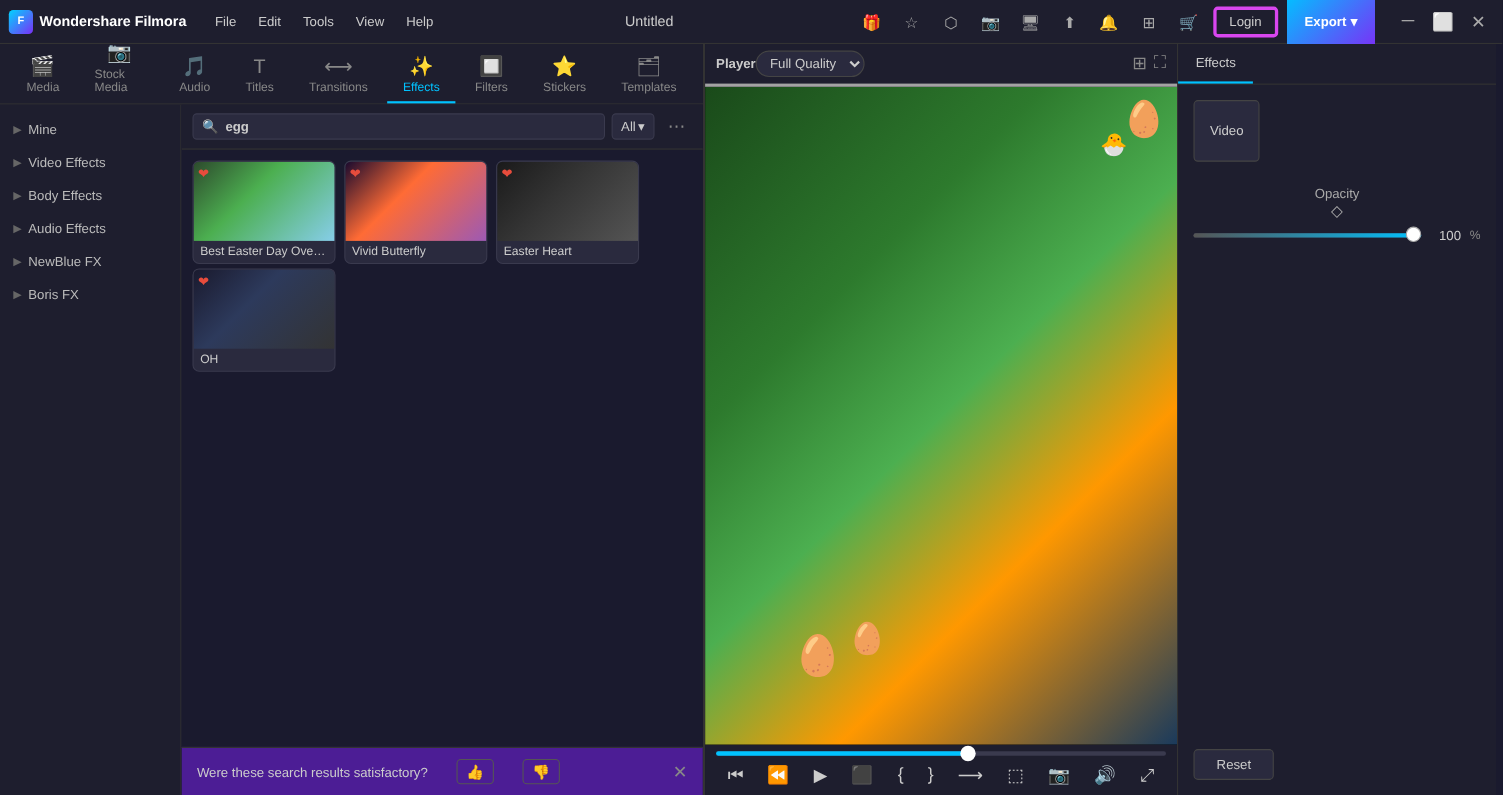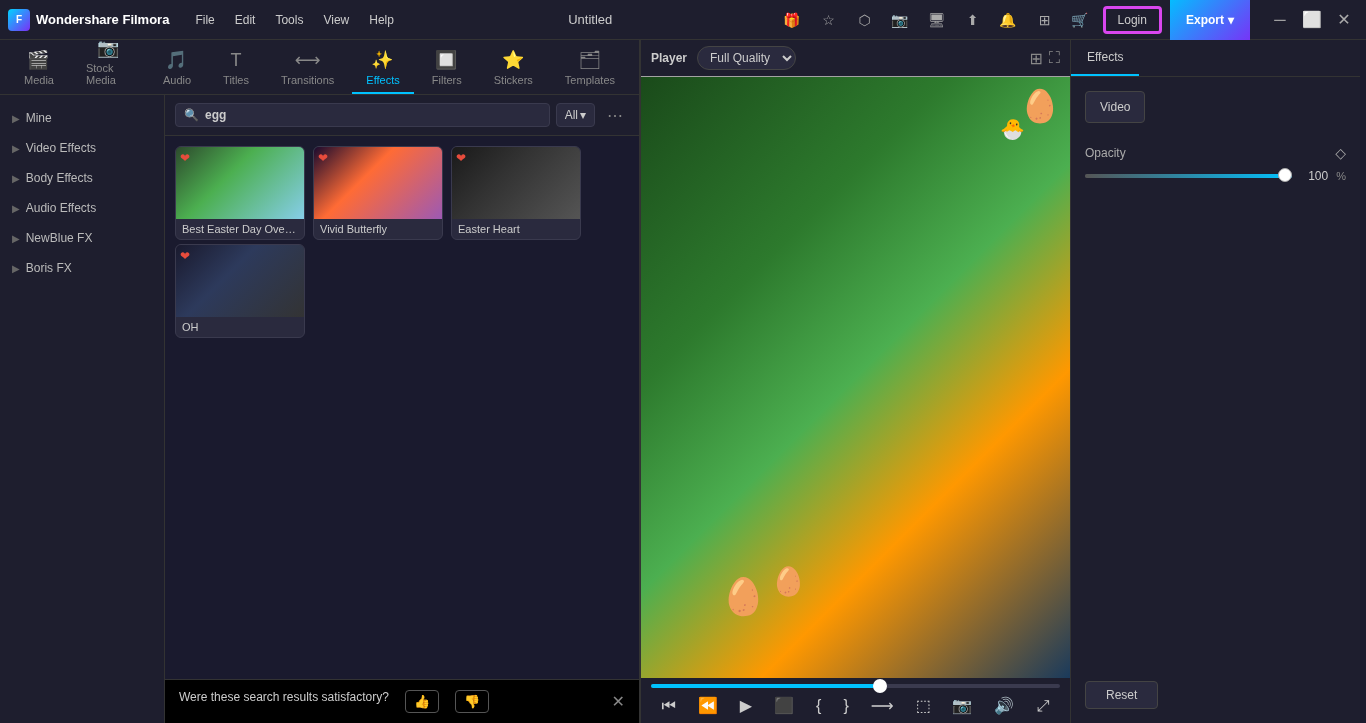--- a/index.html
+++ b/index.html
@@ -46,27 +46,27 @@
 
     
     .effects-grid { flex: 1; overflow-y: auto; padding: 10px; display: flex; flex-direction: column; gap: 4px; }
     .effects-row { display: flex; gap: 8px; flex-wrap: wrap; }
     .effect-card { width: 130px; cursor: pointer; border-radius: 6px; overflow: hidden; background: #2a2a3e; border: 1px solid #3a3a4e; position: relative; }
     .effect-thumb { width: 130px; height: 72px; overflow: hidden; position: relative; background: #333; }
     .effect-name { padding: 4px 6px; font-size: 11px; color: #ccc; white-space: nowrap; overflow: hidden; text-overflow: ellipsis; }
     .heart-badge { position: absolute; top: 4px; left: 4px; color: #e74c3c; font-size: 12px; }
 
     
-    .feedback-bar { background: #000000; border-top: 1px solid #333; padding: 10px 14px; display: flex; gap: 16px; font-size: 12px; color: #ccc; }
+    .feedback-bar { background: #4c1d95; border-top: 1px solid #333; padding: 10px 14px; display: flex; align-items: center; gap: 26px; font-size: 12px; color: #ccc; }
     .feedback-bar .fb-btn { background: transparent; border: 1px solid #555; color: #ccc; padding: 3px 8px; border-radius: 4px; cursor: pointer; font-size: 13px; }
     .feedback-bar .fb-close { margin-left: auto; background: transparent; border: none; color: #888; cursor: pointer; font-size: 16px; }
 
     
     .player-panel { width: 430px; background: #1a1a2e; display: flex; flex-direction: column; border-left: 1px solid #333; }
-    .player-header { display: flex; align-items: center; padding: 6px 10px; background: #1e1e2e; border-bottom: 1px solid #a3a3a3; gap: 10px; }
+    .player-header { display: flex; align-items: center; padding: 6px 10px; background: #1e1e2e; border-bottom: 3px solid #a3a3a3; }
     .player-label { color: #ccc; font-size: 12px; font-weight: bold; }
     .quality-select { background: #2a2a3e; border: 1px solid #444; color: #ccc; padding: 3px 8px; border-radius: 12px; font-size: 12px; cursor: pointer; }
     .player-icons { margin-left: auto; display: flex; gap: 6px; }
     .player-icon { color: #888; font-size: 16px; cursor: pointer; }
     .player-video { flex: 1; background: #000; position: relative; overflow: hidden; }
     .video-placeholder { width: 100%; height: 100%; background: linear-gradient(135deg, #1a4a1a 0%, #2d7a2d 30%, #4CAF50 50%, #ff9800 70%, #1a3a5c 100%); position: relative; display: flex; align-items: center; justify-content: center; }
     .video-overlay-elements { position: absolute; top: 0; left: 0; right: 0; bottom: 0; }
     .easter-egg-decoration { position: absolute; font-size: 28px; }
     .player-controls { background: #1e1e2e; padding: 6px 10px; }
     .progress-bar { width: 100%; height: 4px; background: #3a3a4e; border-radius: 2px; margin-bottom: 6px; position: relative; cursor: pointer; }
@@ -75,28 +75,28 @@
     .time-display { display: flex; justify-content: space-between; align-items: center; margin-bottom: 6px; font-size: 11px; color: #aaa; }
     .control-buttons { display: flex; align-items: center; justify-content: center; gap: 10px; }
     .ctrl-btn { background: transparent; border: none; color: #ccc; cursor: pointer; font-size: 16px; padding: 2px 6px; }
 
     
     .right-panel { width: 290px; background: #1e1e2e; border-left: 1px solid #333; display: flex; flex-direction: column; flex-shrink: 0; }
     .right-tabs { display: flex; border-bottom: 1px solid #333; }
     .right-tab { padding: 10px 16px; color: #888; cursor: pointer; font-size: 12px; border-bottom: 2px solid transparent; }
     .right-tab.active { color: #ccc; border-bottom-color: #00c2ff; }
     .right-panel-content { flex: 1; padding: 14px; }
-    .video-tab-btn { background: #2a2a3e; border: 1px solid #444; color: #ccc; padding: 8px 14px; border-radius: 4px; font-size: 12px; cursor: pointer; margin-bottom: 14px; }
+    .video-tab-btn { background: #2a2a3e; border: 1px solid #444; color: #ccc; padding: 20px 14px; border-radius: 4px; font-size: 12px; cursor: pointer; margin-bottom: 14px; }
     .effect-row { display: flex; align-items: center; gap: 8px; margin-bottom: 12px; }
     .effect-toggle { width: 30px; height: 16px; background: #00c2ff; border-radius: 8px; position: relative; cursor: pointer; flex-shrink: 0; }
     .effect-toggle-handle { width: 12px; height: 12px; background: #fff; border-radius: 50%; position: absolute; top: 2px; left: 16px; }
     .effect-name-label { flex: 1; font-size: 12px; color: #ccc; }
     .effect-edit-btn { background: transparent; border: 1px solid #555; color: #aaa; padding: 2px 8px; border-radius: 3px; cursor: pointer; font-size: 11px; }
     .opacity-section { margin-top: 8px; }
-    .opacity-label { font-size: 12px; color: #aaa; margin-bottom: 8px; display: flex; justify-content: space-between; align-items: center; }
+    .opacity-label { font-size: 12px; color: #aaa; margin-bottom: 8px; display: flex; justify-content: space-between; align-items: center; flex-direction: column; }
     .opacity-slider-wrap { display: flex; align-items: center; gap: 8px; }
     .opacity-slider { flex: 1; height: 4px; background: #3a3a4e; border-radius: 2px; position: relative; cursor: pointer; }
     .opacity-fill { width: 100%; height: 100%; background: linear-gradient(to right, #555, #00c2ff); border-radius: 2px; }
     .opacity-handle { position: absolute; top: -6px; right: 0; width: 14px; height: 14px; background: #fff; border-radius: 50%; border: 1px solid #aaa; }
     .opacity-value { font-size: 12px; color: #ccc; width: 28px; text-align: right; }
     .opacity-percent { color: #888; font-size: 11px; }
     .reset-btn { margin-top: auto; background: #2a2a3e; border: 1px solid #444; color: #ccc; padding: 6px 20px; border-radius: 4px; cursor: pointer; font-size: 12px; align-self: flex-start; margin: auto 14px 14px; }
     .diamond-icon { color: #aaa; font-size: 14px; cursor: pointer; }
 
     

